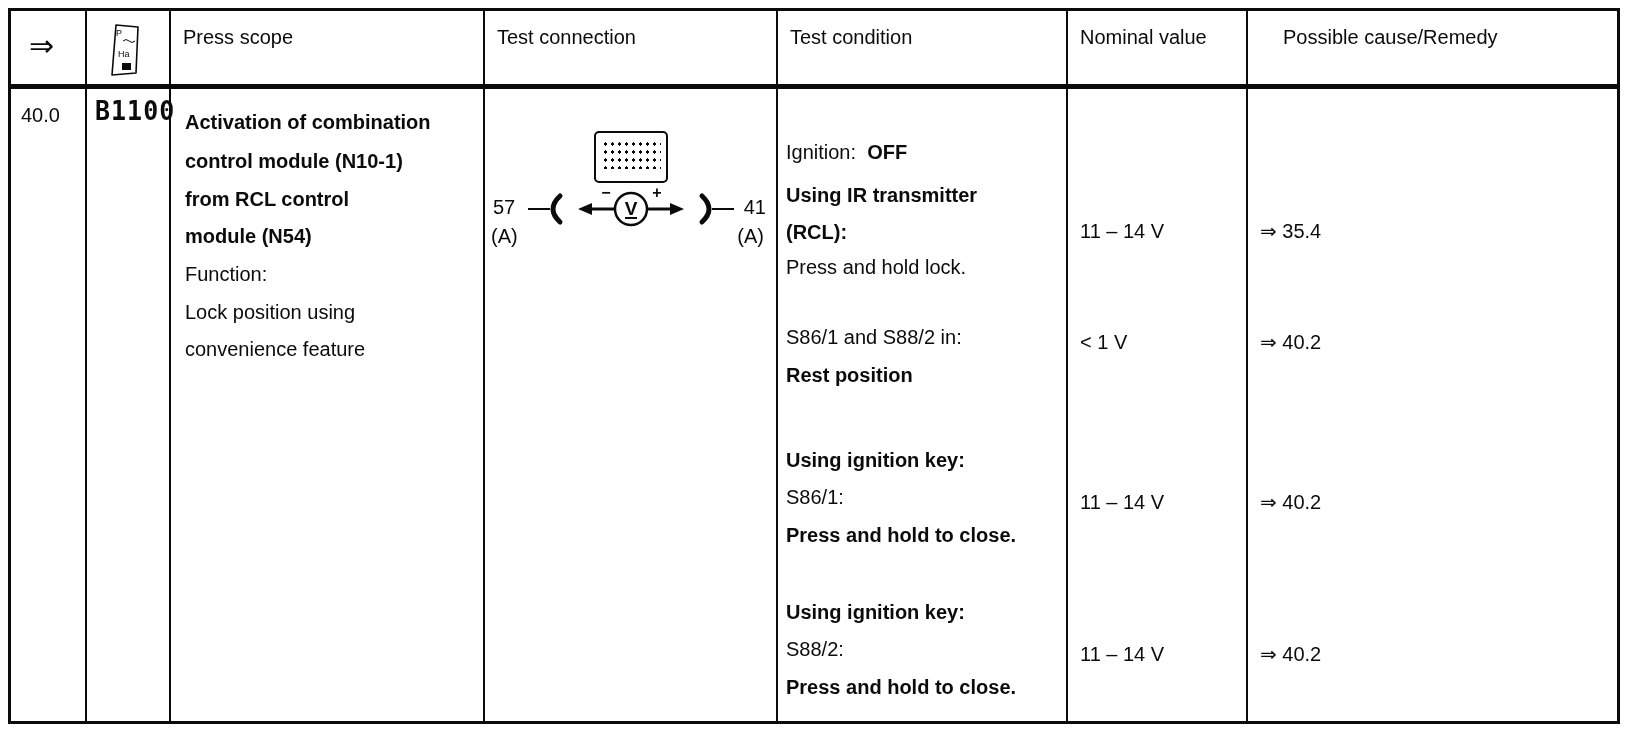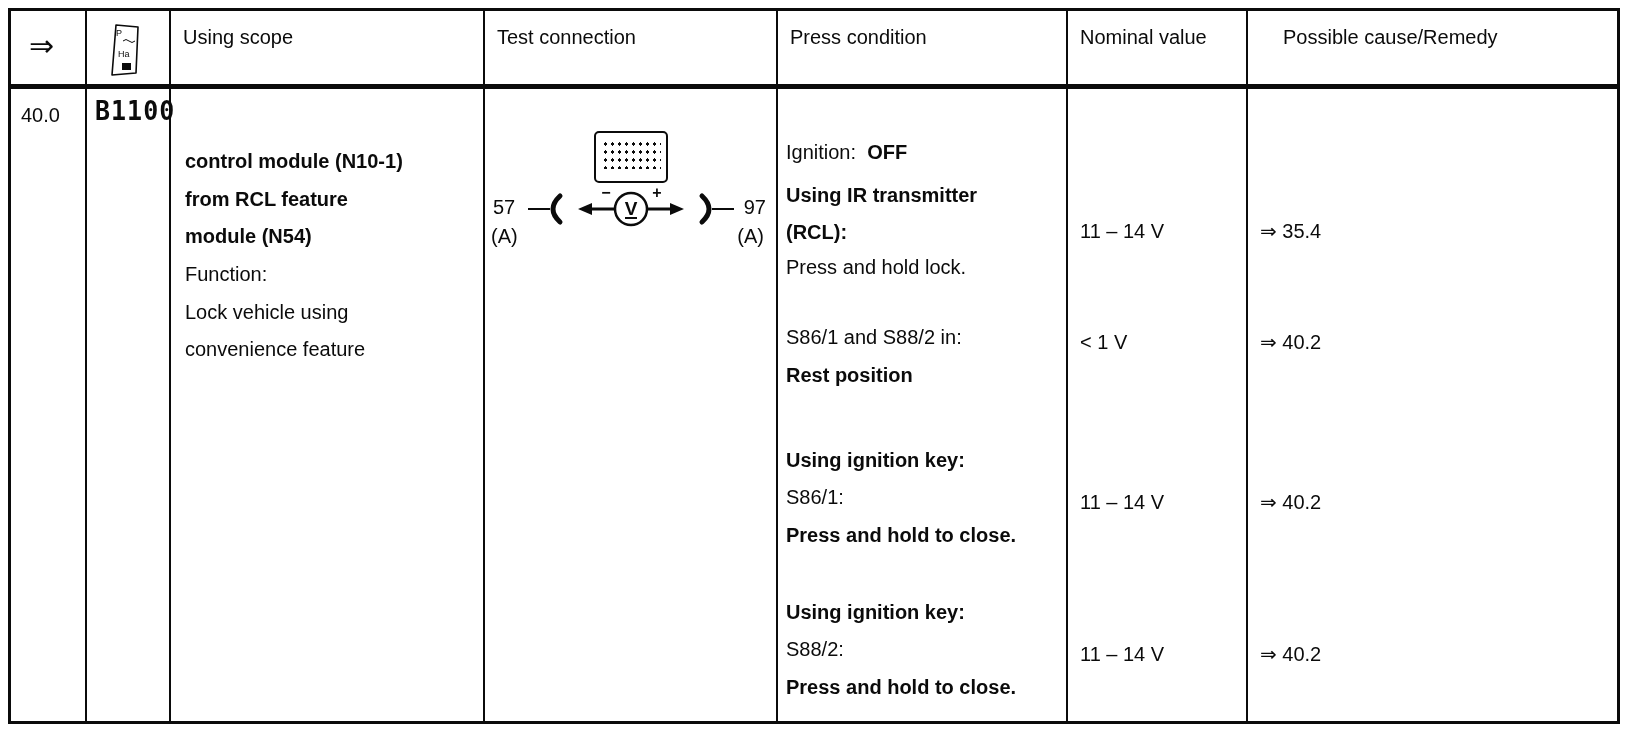--- a/index.html
+++ b/index.html
@@ -68,59 +68,60 @@
       <svg width="42" height="58" viewBox="0 0 42 58">
         <path d="M 11 4 L 33 6 L 31 52 L 7 54 Z" fill="none" stroke="#0b0b0b" stroke-width="1.6" stroke-linejoin="round"></path>
         <text x="11" y="15" font-size="9">P</text>
         <path d="M 18 20 q 3 -3 6 0 q 3 3 6 0" fill="none" stroke="#0b0b0b" stroke-width="1"></path>
         <text x="13" y="36" font-size="9">Ha</text>
         <rect x="17" y="42" width="9" height="7" fill="#0b0b0b"></rect>
       </svg>
     </div>
 
     <div class="cell hcell">
-      <span class="htext">Using scope</span>
+      <span class="htext">Press scope</span>
     </div>
     <div class="cell hcell">
       <span class="htext">Test connection</span>
     </div>
     <div class="cell hcell">
-      <span class="htext">Press condition</span>
+      <span class="htext">Test condition</span>
     </div>
     <div class="cell hcell">
       <span class="htext">Nominal value</span>
     </div>
     <div class="cell hcell last">
       <span class="htext">Possible cause/Remedy</span>
     </div>
 
     <div class="cell">
       <span class="step">40.0</span>
     </div>
 
     <div class="cell">
       <span class="code">B1100</span>
     </div>
 
     <div class="cell">
+      <div class="line scope-line b" style="top:21px">Activation of combination</div>
       <div class="line scope-line b" style="top:60px">control module (N10-1)</div>
-      <div class="line scope-line b" style="top:98px">from RCL feature</div>
+      <div class="line scope-line b" style="top:98px">from RCL control</div>
       <div class="line scope-line b" style="top:135px">module (N54)</div>
       <div class="line scope-line" style="top:173px">Function:</div>
-      <div class="line scope-line" style="top:211px">Lock vehicle using</div>
+      <div class="line scope-line" style="top:211px">Lock position using</div>
       <div class="line scope-line" style="top:248px">convenience feature</div>
     </div>
 
     <div class="cell">
       <div class="conn-icon">
           <div class="dots"></div>
         </div>
 
       <span class="pin-left">57</span>
-      <span class="pin-right">97</span>
+      <span class="pin-right">41</span>
       <span class="ref-left">(A)</span>
       <span class="ref-right">(A)</span>
 
       <svg class="meter-svg" width="210" height="46" viewBox="0 0 210 46">
 
         <line x1="2" y1="23" x2="24" y2="23" stroke="#0b0b0b" stroke-width="2"></line>
         <path d="M 34 10 Q 20 23 34 36" fill="none" stroke="#0b0b0b" stroke-width="5" stroke-linecap="round"></path>
 
         <path d="M 176 10 Q 190 23 176 36" fill="none" stroke="#0b0b0b" stroke-width="5" stroke-linecap="round"></path>
         <line x1="186" y1="23" x2="208" y2="23" stroke="#0b0b0b" stroke-width="2"></line>

